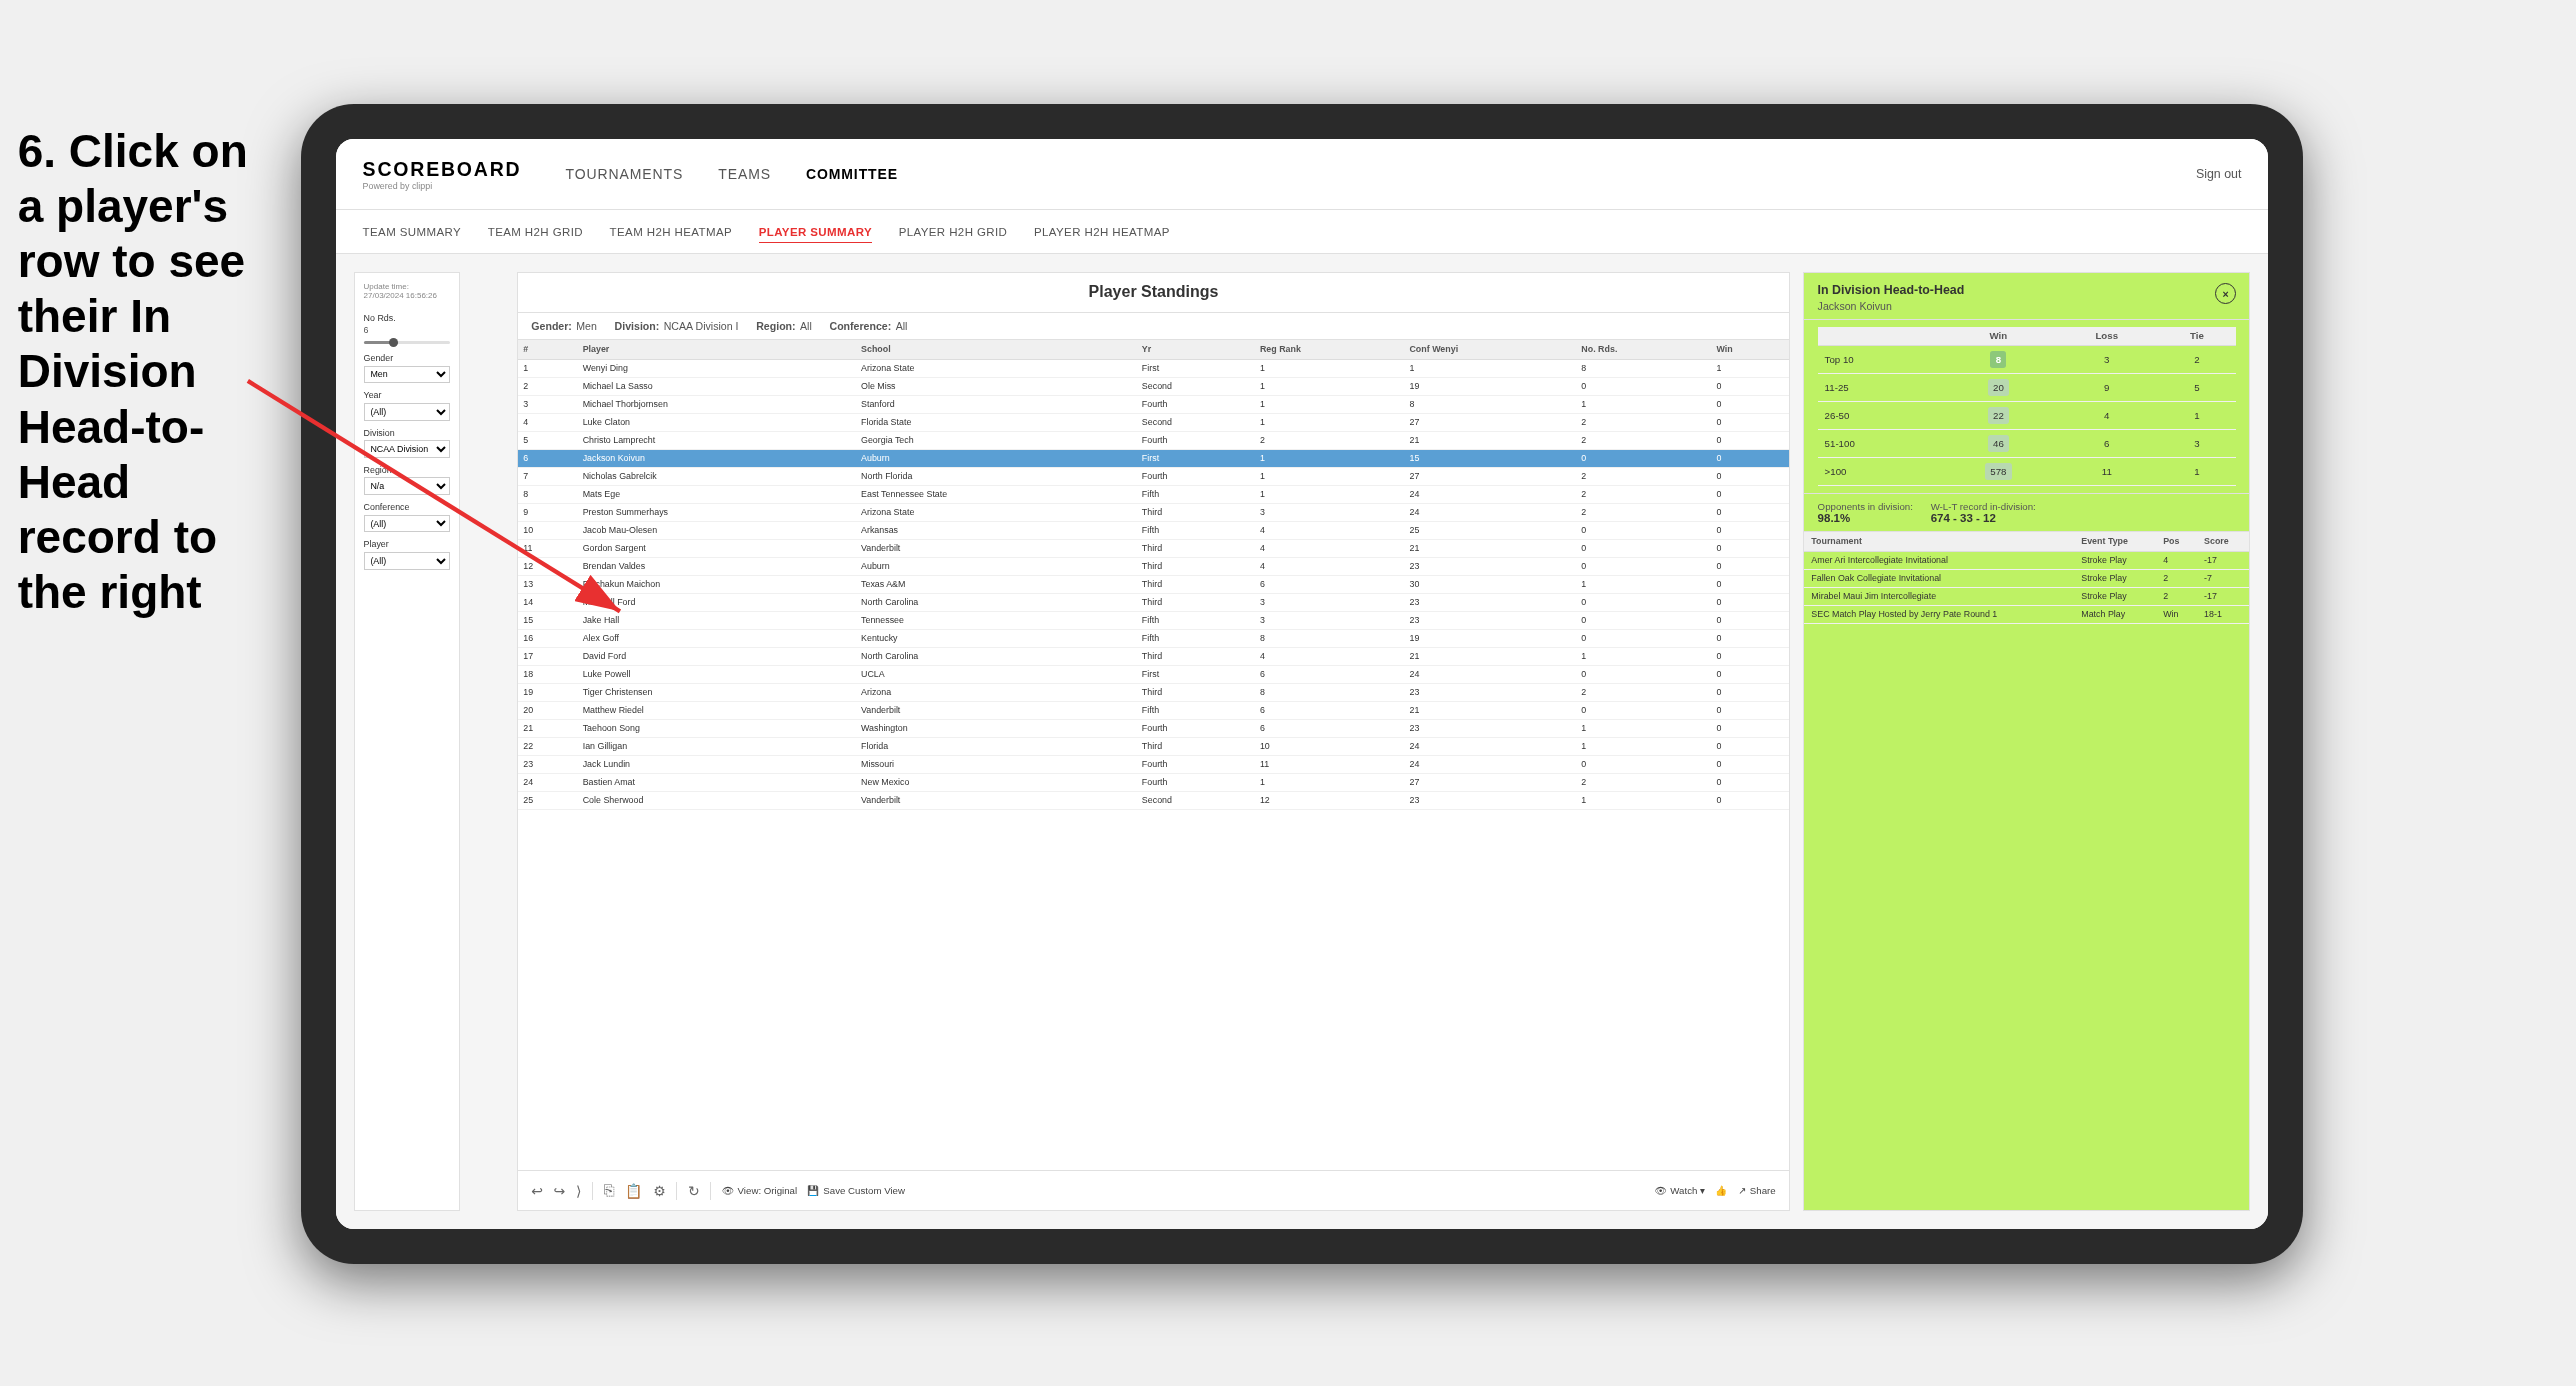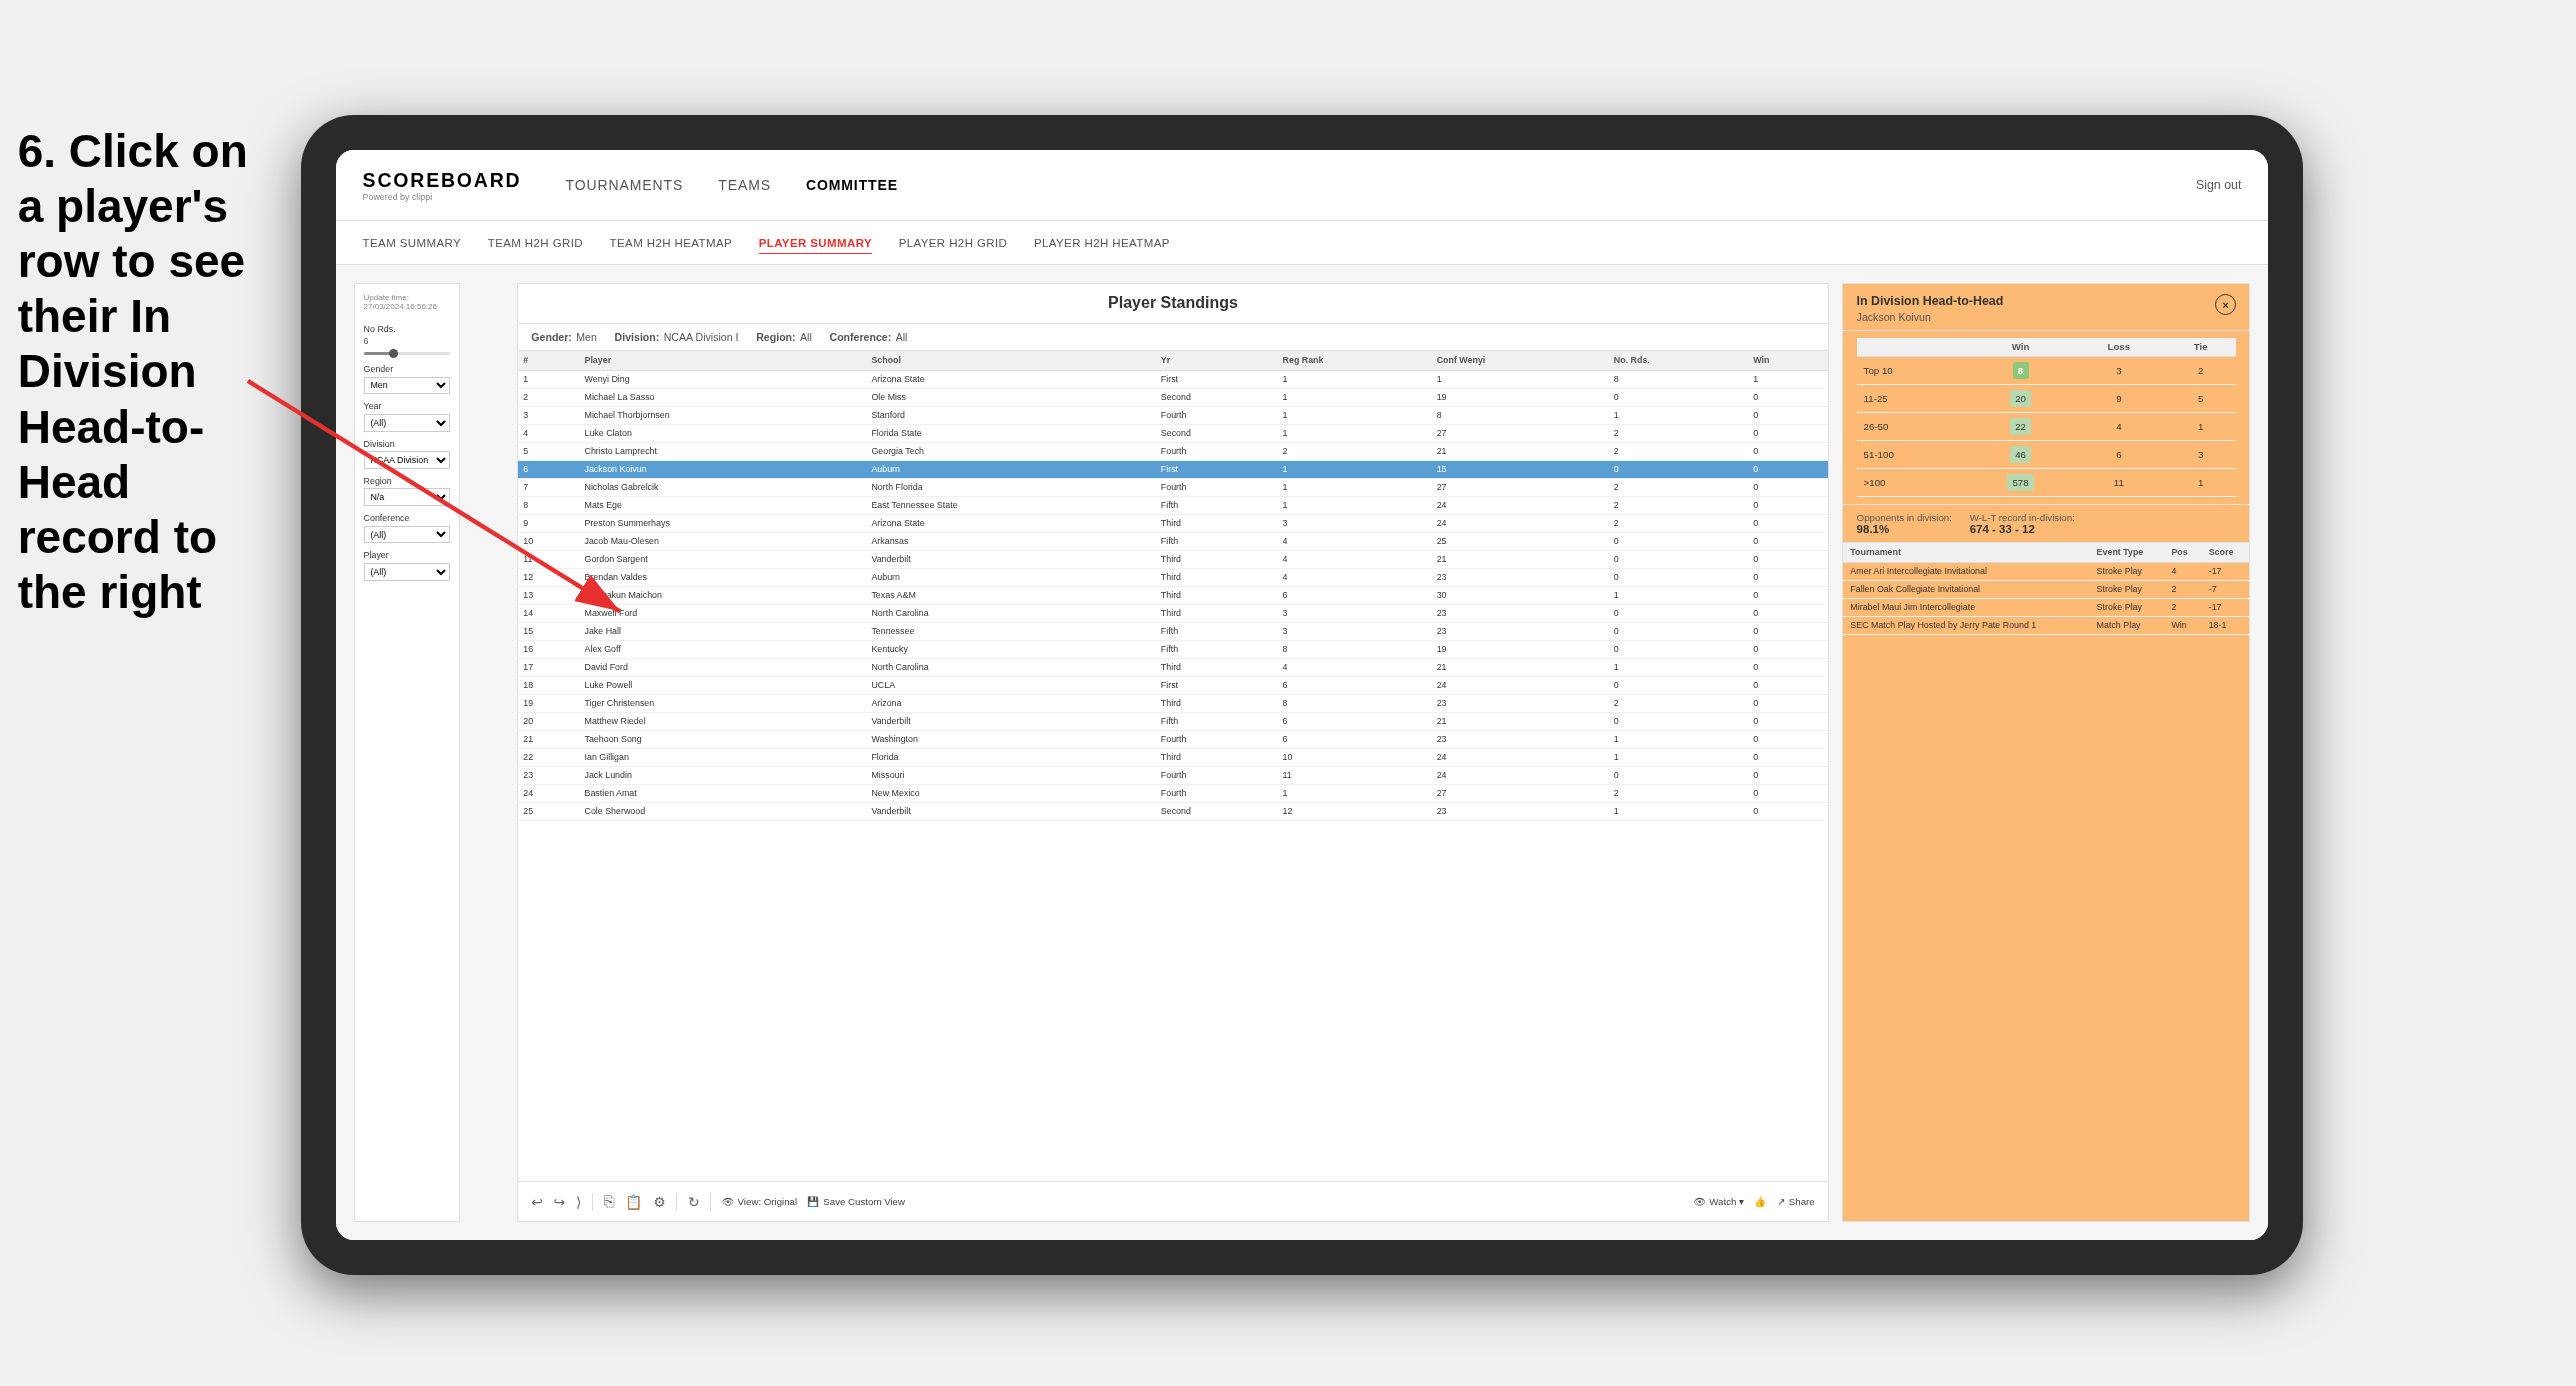--- a/index.html
+++ b/index.html
@@ -22,21 +22,21 @@
       font-weight: bold;
       line-height: 1.2;
       color: #000;
       padding: 17.7px;
     }
 
     
     .tablet-frame {
       position: absolute;
       left: 301px;
-      top: 115px;
+      top: 104px;
       width: 2002px;
       height: 1160px;
       background: #2a2a2a;
       border-radius: 53px;
       padding: 35px;
       box-shadow: 0 17.7px 53px rgba(0,0,0,0.5);
     }
 
     .tablet-screen {
       width: 100%;
@@ -321,22 +321,22 @@
       cursor: pointer;
       display: flex;
       align-items: center;
       gap: 3.5px;
       background: none;
       border: none;
     }
 
     
     .h2h-panel {
-      width: 408px;
-      background: #fdba74;
+      width: 447px;
+      background: #bef264;
       border: 0.9px solid #e0e0e0;
       flex-shrink: 0;
       display: flex;
       flex-direction: column;
     }
 
     .h2h-header {
       display: flex;
       justify-content: space-between;
       align-items: flex-start;

